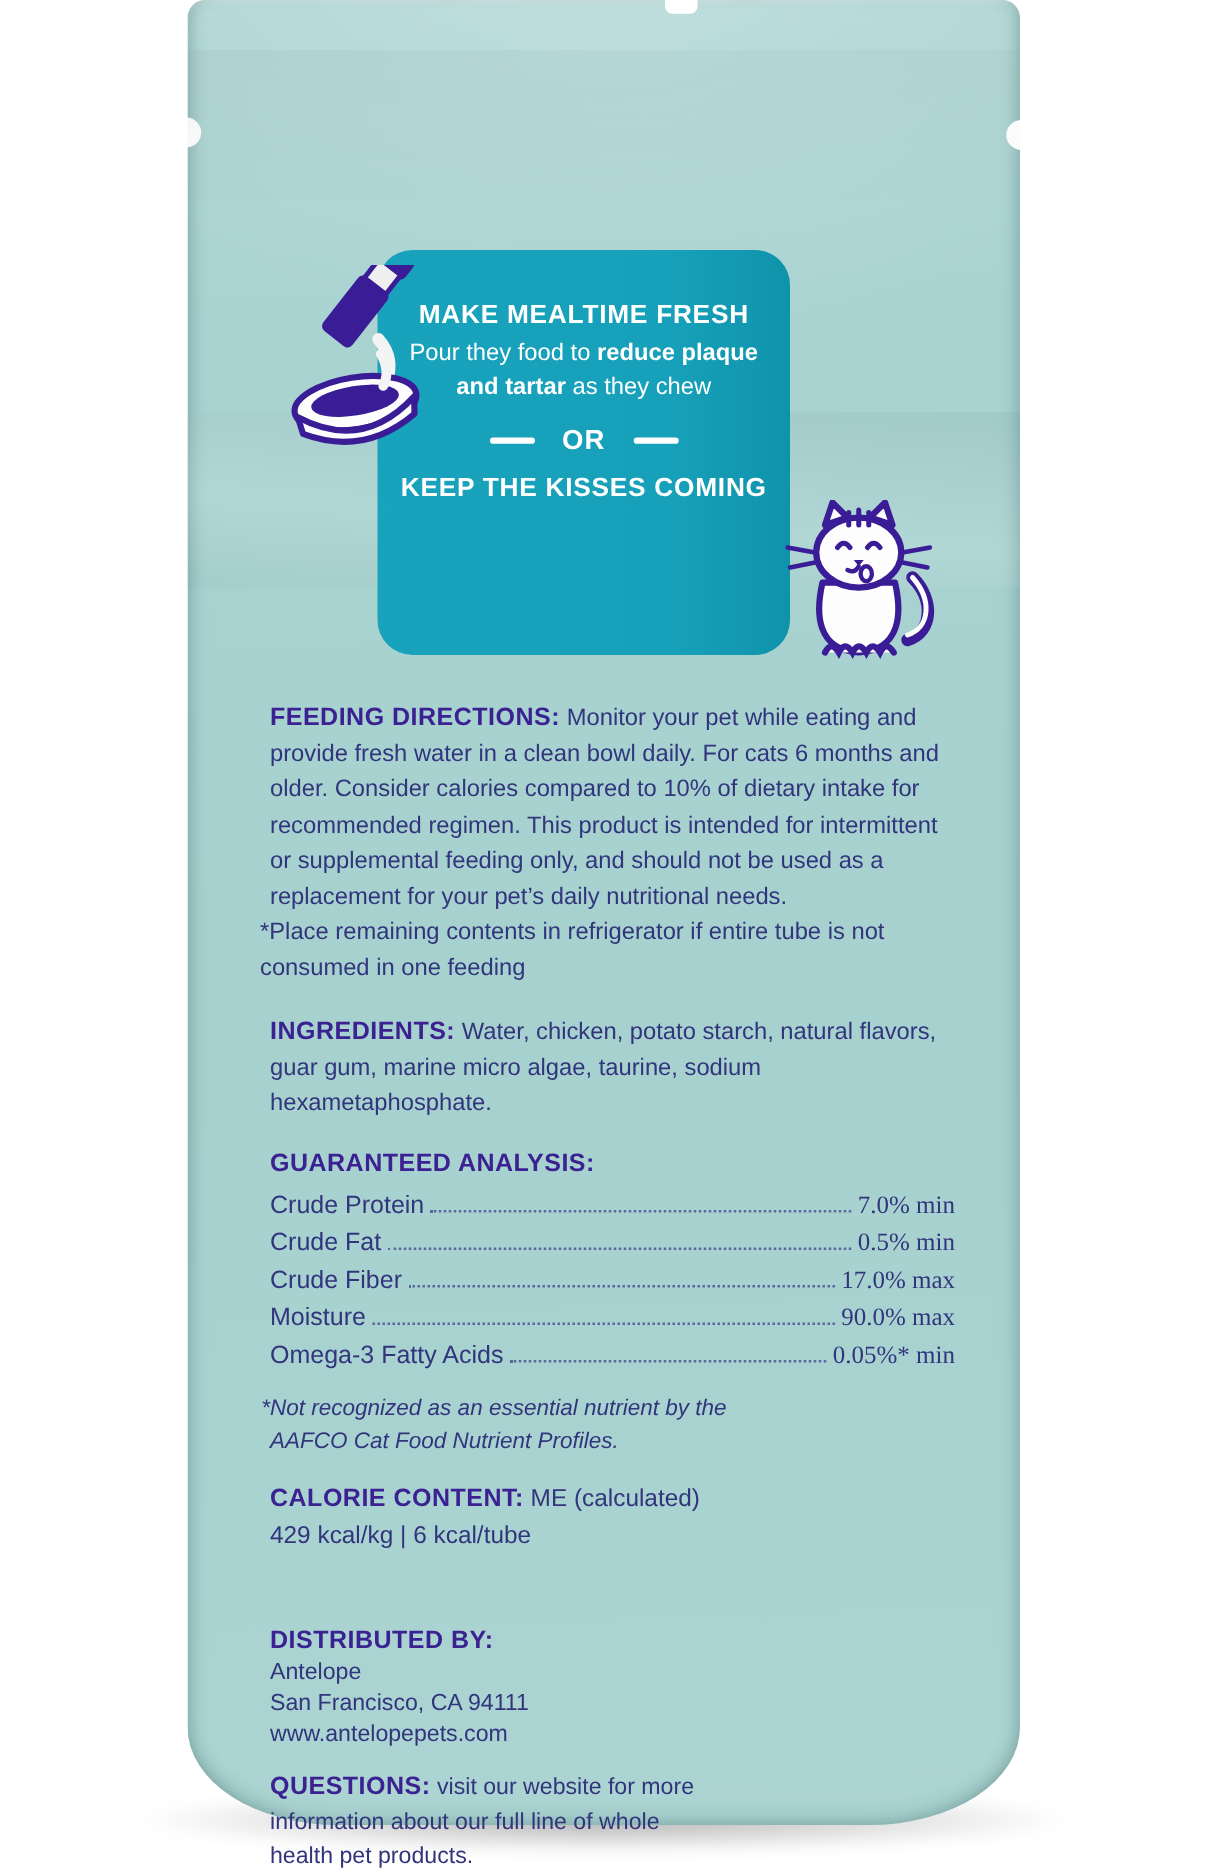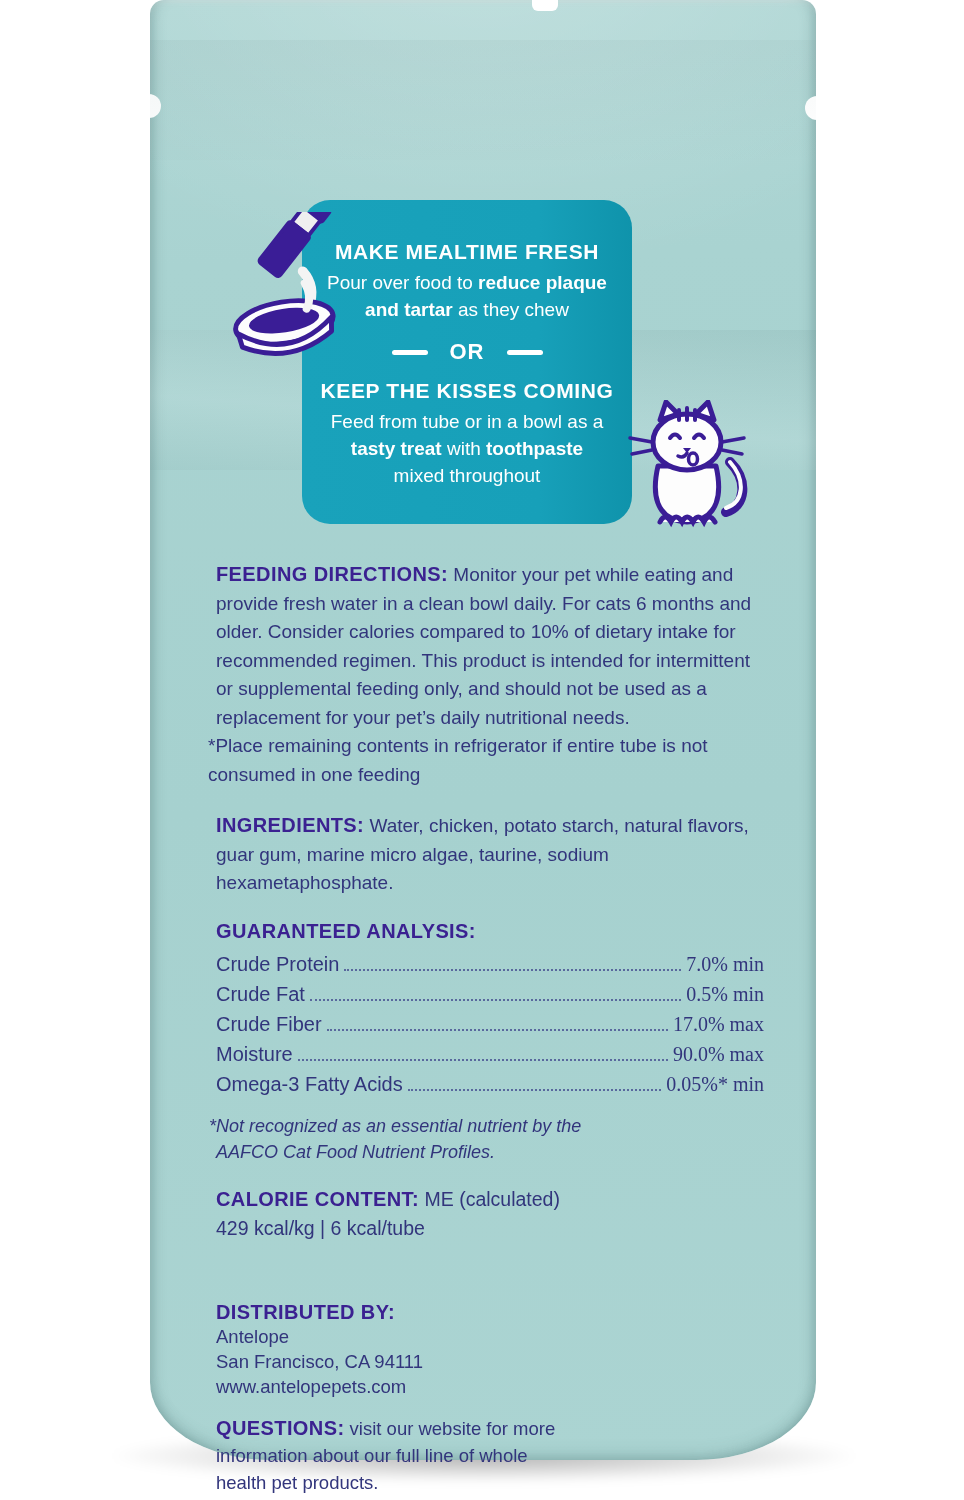--- a/index.html
+++ b/index.html
@@ -81,28 +81,27 @@
 <div class="stage">
   <div class="floor-shadow"></div>
 
   <div class="pouch">
     <div class="notch-left"></div>
     <div class="notch-right"></div>
     <div class="notch-top"></div>
 
     <div class="panel">
       <div class="panel-title">MAKE MEALTIME FRESH</div>
-      <div class="panel-body"><span>Pour over food to </span><span class="b">reduce plaque and tartar</span><span> as they chew</span></div>
+      <div class="panel-body"><span>Pour they food to </span><span class="b">reduce plaque and tartar</span><span> as they chew</span></div>
       <div class="or-row">
         <span class="or-dash"></span>
         <span class="or-text">OR</span>
         <span class="or-dash"></span>
       </div>
       <div class="panel-title">KEEP THE KISSES COMING</div>
-      <div class="panel-body"><span>Feed from tube or in a bowl as a </span><span class="b">tasty treat</span><span> with </span><span class="b">toothpaste</span><span> mixed throughout</span></div>
     </div>
 
     <svg class="tube-icon" viewBox="0 0 130 160">
       <g transform="rotate(38 62 40)">
         <rect x="50" y="-24" width="26" height="16" rx="3" fill="#3a1d96" stroke="#3a1d96" stroke-width="4"></rect>
         <rect x="52" y="-10" width="22" height="20" rx="2" fill="#efefef" stroke="#3a1d96" stroke-width="4"></rect>
         <rect x="50" y="10" width="26" height="52" rx="3" fill="#3a1d96" stroke="#3a1d96" stroke-width="4"></rect>
       </g>
       <path d="M84 60 q14 16 6 36" fill="none" stroke="#f4f4f4" stroke-width="10" stroke-linecap="round"></path>
       <g transform="rotate(-9 66 116)">

